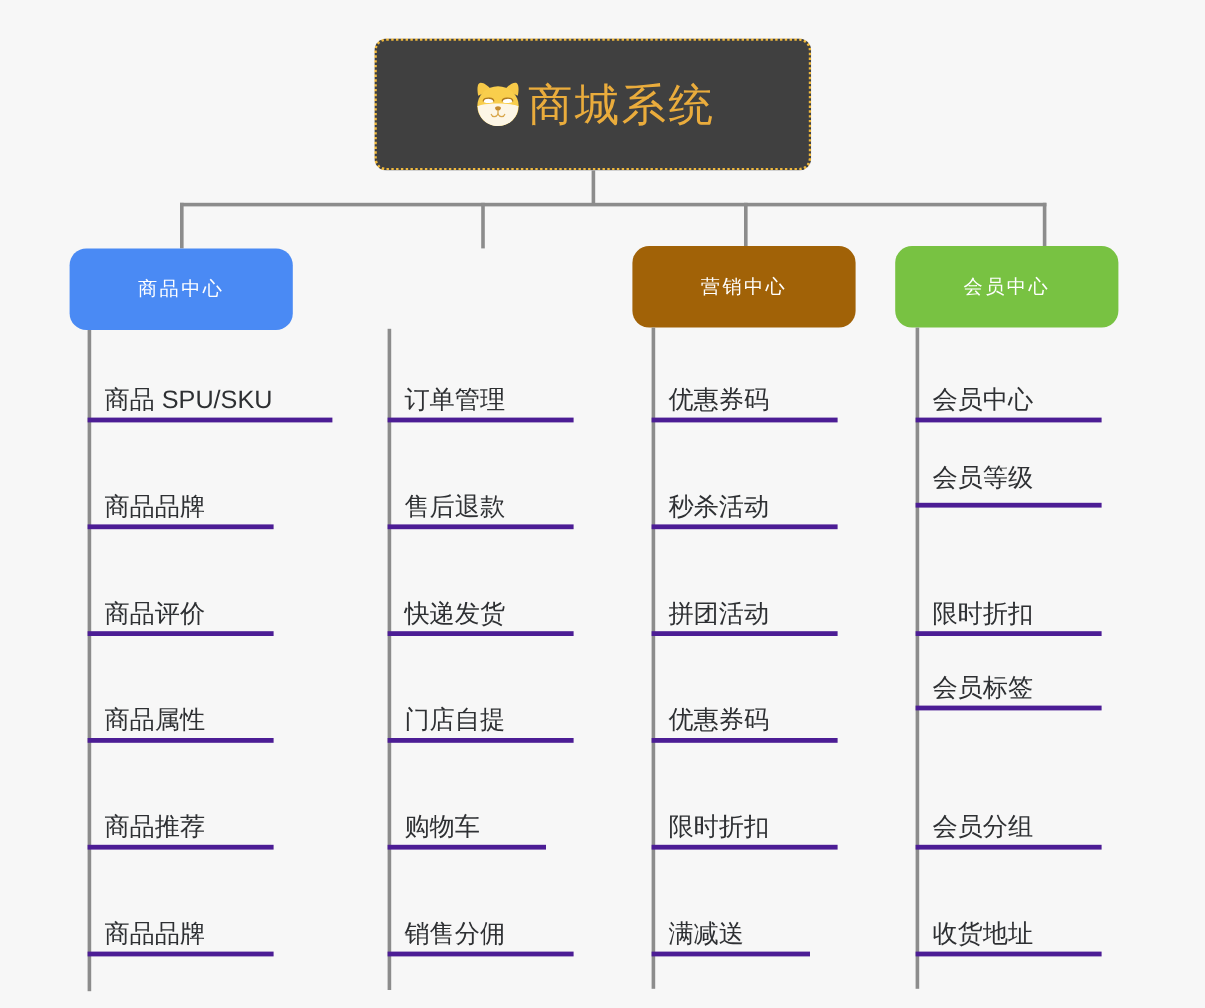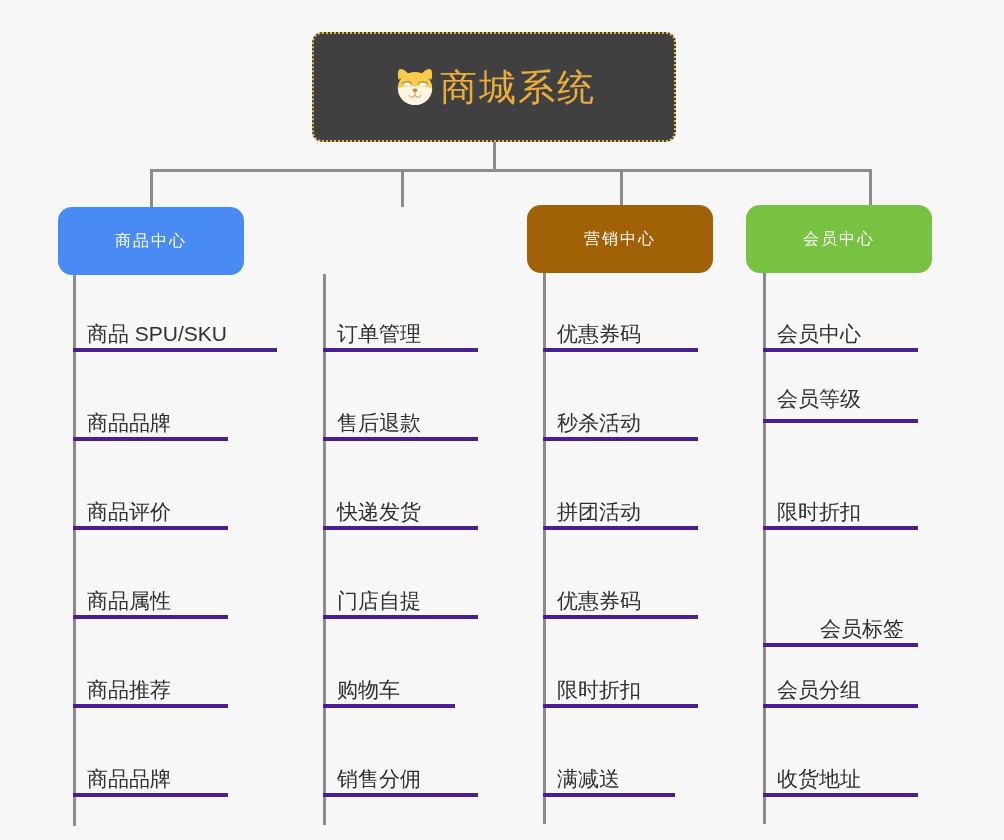--- a/index.html
+++ b/index.html
@@ -213,21 +213,21 @@
     <div class="conn conn-v" style="left:763px; top:273px; height:551px;"></div>
     <div class="leaf-item" style="left:763px; top:310px; width:155px;">
       <span>会员中心</span>
     </div>
     <div class="leaf-item" style="left:763px; top:381px; width:155px;align-items:center;">
       <span>会员等级</span>
     </div>
     <div class="leaf-item" style="left:763px; top:488px; width:155px;">
       <span>限时折扣</span>
     </div>
-    <div class="leaf-item" style="left:763px; top:605px; width:155px;justify-content:flex-end;">
+    <div class="leaf-item" style="left:763px; top:550px; width:155px;">
       <span>会员标签</span>
     </div>
     <div class="leaf-item" style="left:763px; top:666px; width:155px;">
       <span>会员分组</span>
     </div>
     <div class="leaf-item" style="left:763px; top:755px; width:155px;">
       <span>收货地址</span>
     </div>
   </div>
 

